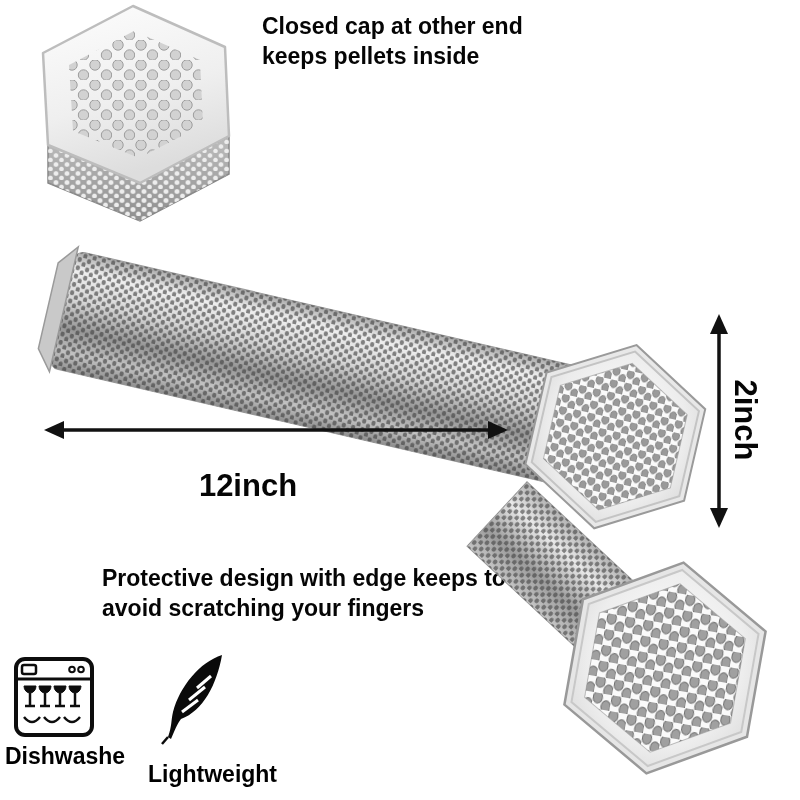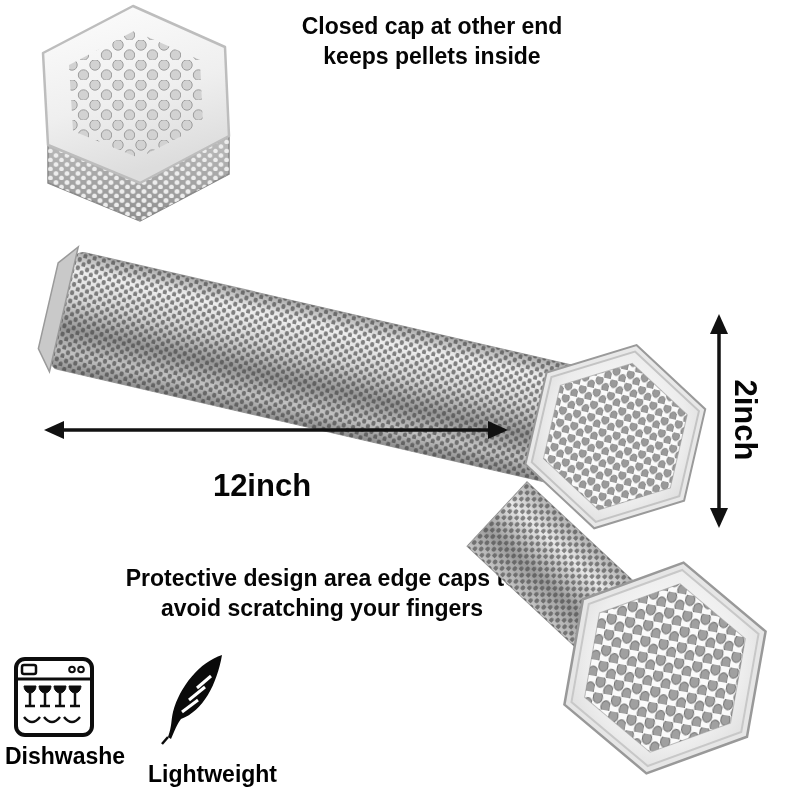--- a/index.html
+++ b/index.html
@@ -1,20 +1,20 @@
 <!DOCTYPE html>
 <html><head>
 <meta charset="utf-8">
 <style>
   * { margin:0; padding:0; box-sizing:border-box; }
   html,body { width:800px; height:800px; }
   body { background:#ffffff; font-family:"Liberation Sans","DejaVu Sans",sans-serif; color:#050505; }
   .stage { position:relative; width:800px; height:800px; background:#ffffff; overflow:hidden; }
   .abs { position:absolute; }
-  .callout { font-weight:700; white-space:pre-line; line-height:1.3; font-size:23px; color:#050505;text-align:center; }
+  .callout { font-weight:700; white-space:pre-line; line-height:1.3; font-size:23px; color:#050505; }
   .dim-label { font-weight:700; font-size:31px; color:#050505; }
   .feature-label { font-size:23px; font-weight:600; text-align:center; color:#000; }
   svg { display:block; overflow:visible; }
 </style>
 </head>
 <body>
 
 <div class="stage">
 
   <svg class="abs" style="left:20px;top:0px" width="235" height="240">
@@ -88,30 +88,30 @@
         <polygon points="612,4.8 677.1,42.4 677.1,117.6 612,155.2 546.9,117.6 546.9,42.4" fill="url(#honey1)"></polygon>
       </g>
     </g>
   </svg>
 
   <svg class="abs" style="left:38px;top:412px" width="476" height="36">
     <line x1="24" y1="18" x2="452" y2="18" stroke="#111" stroke-width="3.5"></line>
     <polygon points="6,18 26,9 26,27" fill="#111"></polygon>
     <polygon points="470,18 450,9 450,27" fill="#111"></polygon>
   </svg>
-  <div class="abs dim-label" style="left:172px;top:468px;width:180px;text-align:center">12inch</div>
+  <div class="abs dim-label" style="left:158px;top:468px;width:180px;text-align:center">12inch</div>
 
   <svg class="abs" style="left:702px;top:310px" width="34" height="222">
     <line x1="17" y1="22" x2="17" y2="200" stroke="#111" stroke-width="3.5"></line>
     <polygon points="17,4 8,24 26,24" fill="#111"></polygon>
     <polygon points="17,218 8,198 26,198" fill="#111"></polygon>
   </svg>
   <div class="abs dim-label" style="left:697px;top:402px;width:96px;text-align:center;transform:rotate(90deg)">2inch</div>
 
-  <div class="abs callout" style="left:102px;top:564px;width:440px">Protective design area edge caps to
+  <div class="abs callout" style="left:102px;top:564px;width:440px">Protective design with edge keeps to
 avoid scratching your fingers</div>
 
   <svg class="abs" style="left:525px;top:528px" width="265" height="265">
     <defs>
       <linearGradient id="tubeGrad2" x1="0" y1="0" x2="0" y2="1">
         <stop offset="0" stop-color="#b3b3b3"></stop>
           <stop offset="0.3" stop-color="#e9e9e9"></stop>
         <stop offset="0.7" stop-color="#9c9c9c"></stop>
           <stop offset="1" stop-color="#c6c6c6"></stop>
       </linearGradient>

